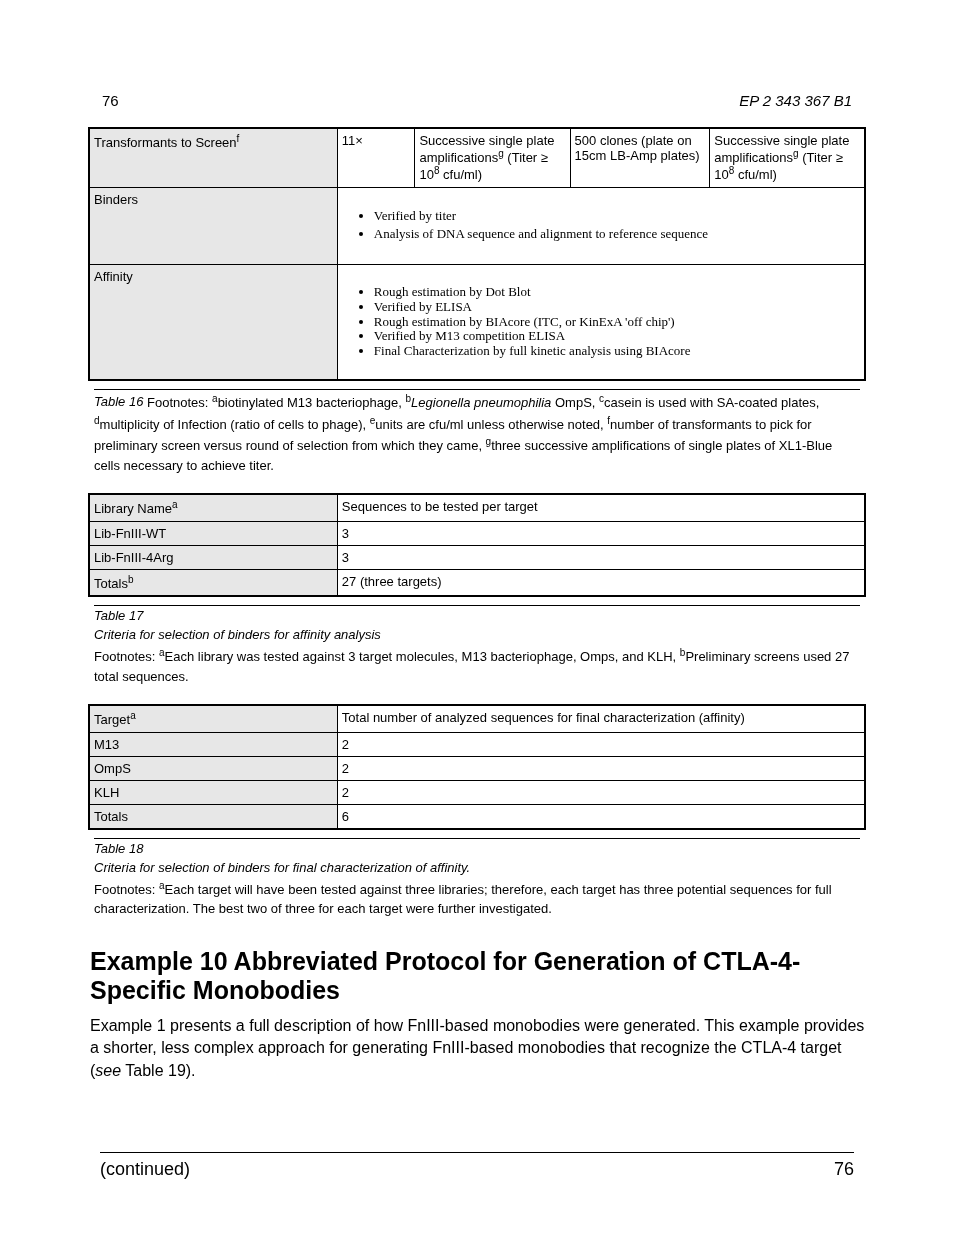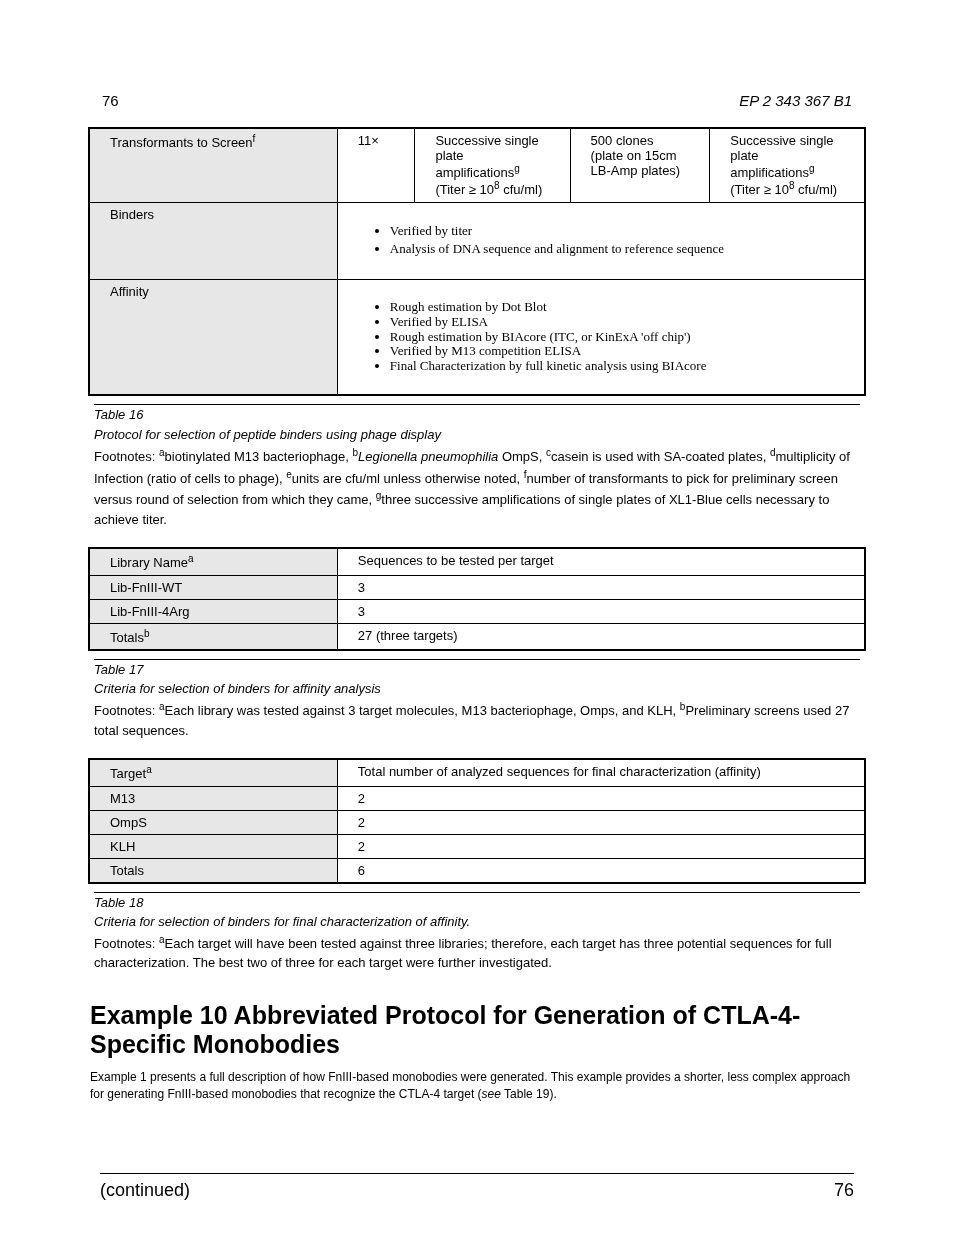--- a/index.html
+++ b/index.html
@@ -24,21 +24,21 @@
   .header .doc-code { font-style: italic; }
 
   table.spec {
     width: 100%;
     border-collapse: collapse;
     border: 2px solid #000;
     margin-bottom: 6px;
   }
   table.spec td, table.spec th {
     border: 1px solid #000;
-    padding: 4px 20px;
+    padding: 4px 4px;
     font-size: 13px;
     vertical-align: top;
     text-align: left;
     font-weight: normal;
   }
   table.spec .shaded { background: #e7e7e7; }
   .sup { font-size: 10px; vertical-align: super; }
 
   
   .t1 col.c1 { width: 32%; }
@@ -65,21 +65,21 @@
 
   .t23 col.c1 { width: 32%; }
   .t23 col.c2 { width: 68%; }
 
   .section-h {
     font-size: 25px;
     font-weight: bold;
     margin: 28px 0 10px 2px;
   }
   .body-text {
-    font-size: 12px;
+    font-size: 16px;
     line-height: 1.4;
     margin: 0 0 12px 2px;
   }
   .body-text em { font-style: italic; }
 
   .footer {
     border-top: 1px solid #000;
     margin: 70px 12px 0 12px;
     padding-top: 6px;
     display: flex;
@@ -132,21 +132,20 @@
               <li>Verified by M13 competition ELISA</li>
               <li>Final Characterization by full kinetic analysis using BIAcore</li>
             </ul>
           </td>
         </tr>
       </tbody>
   </table>
   <div class="table-caption">
     <div class="rule"></div>
     <span class="label">Table 16</span>
-    <span class="title">Protocol for selection of peptide binders using phage display</span>
     <span id="t1-foot">Footnotes: <span class="sup">a</span>biotinylated M13 bacteriophage, <span class="sup">b</span><em>Legionella pneumophilia</em> OmpS, <span class="sup">c</span>casein is used with SA-coated plates, <span class="sup">d</span>multiplicity of Infection (ratio of cells to phage), <span class="sup">e</span>units are cfu/ml unless otherwise noted, <span class="sup">f</span>number of transformants to pick for preliminary screen versus round of selection from which they came, <span class="sup">g</span>three successive amplifications of single plates of XL1-Blue cells necessary to achieve titer.</span>
   </div>
 
   <table class="spec t23">
     <colgroup>
         <col class="c1">
         <col class="c2">
       </colgroup>
     <tbody id="t2-body">
         <tr>

